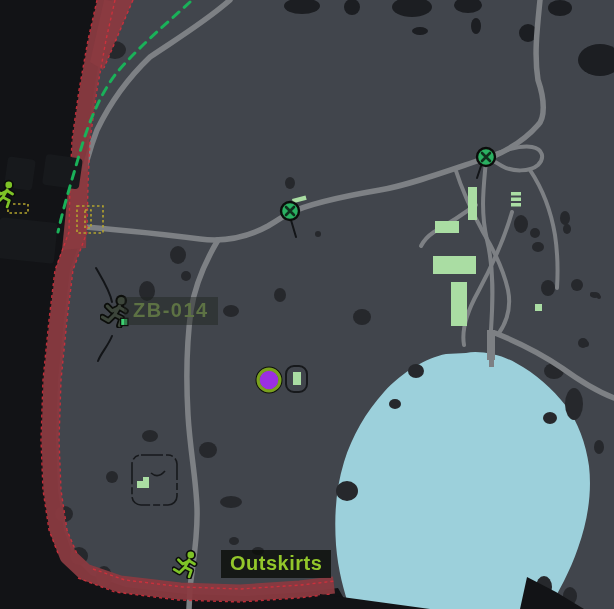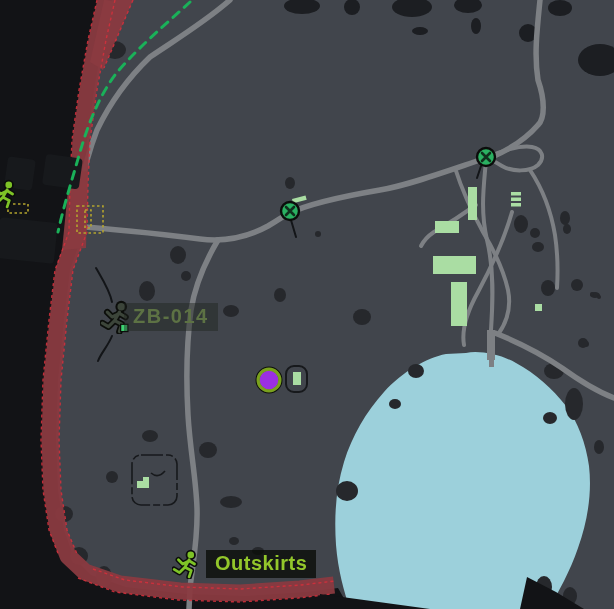--- a/index.html
+++ b/index.html
@@ -226,28 +226,28 @@
     <circle class="pos-ring" cx="269" cy="380" r="10.9"></circle>
   </g>
 </svg>
 
 <div class="poi" style="left:-10px;top:179px;">
   <svg class="runner" width="30" height="30" viewBox="0 0 28 28">
         <use href="#runner-art"></use>
       </svg>
 </div>
 
-<div class="poi dim" style="left:100px;top:300px;align-items:center;">
+<div class="poi dim" style="left:100px;top:294px;align-items:center;">
   <svg class="runner" width="34" height="34" viewBox="0 0 28 28">
     <use href="#runner-art"></use>
     <rect x="17" y="20" width="6" height="6" fill="#3ed373" stroke="#0c0e0b" stroke-width="1"></rect>
   </svg>
   <span class="poi-text ml-n10">ZB-014</span>
 </div>
 
-<div class="poi" style="left:172px;top:549px;">
+<div class="poi" style="left:172px;top:549px;gap:15px;">
   <svg class="runner" width="30" height="30" viewBox="0 0 28 28">
         <use href="#runner-art"></use>
       </svg>
   <span class="poi-text ml-4">Outskirts</span>
 </div>
 
 </div>
 
 </body></html>

